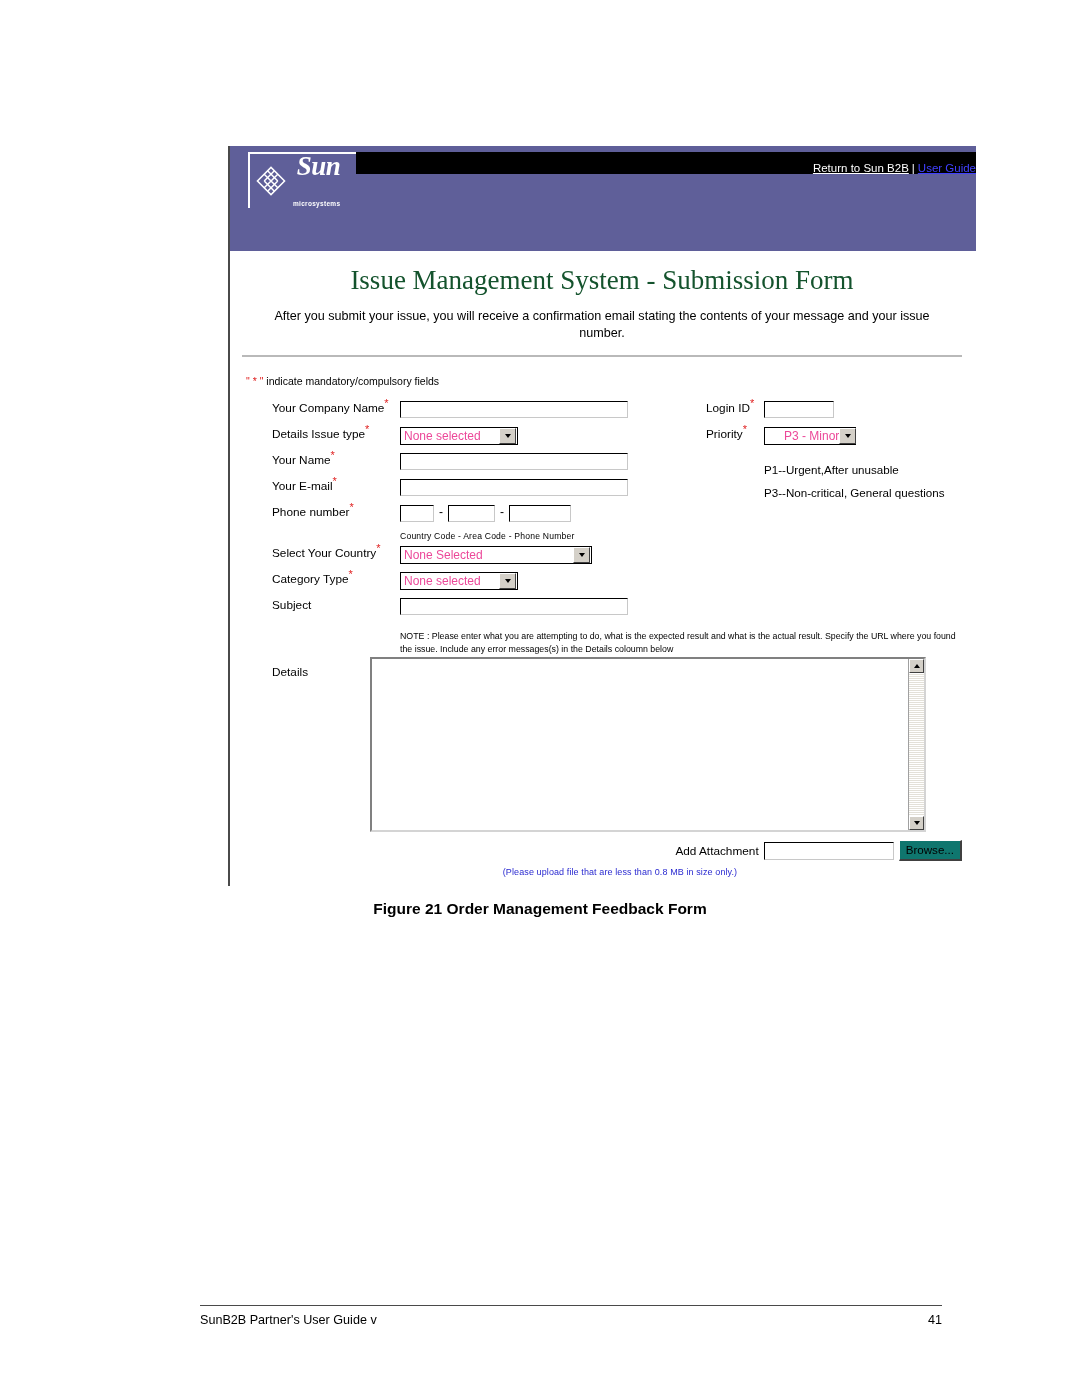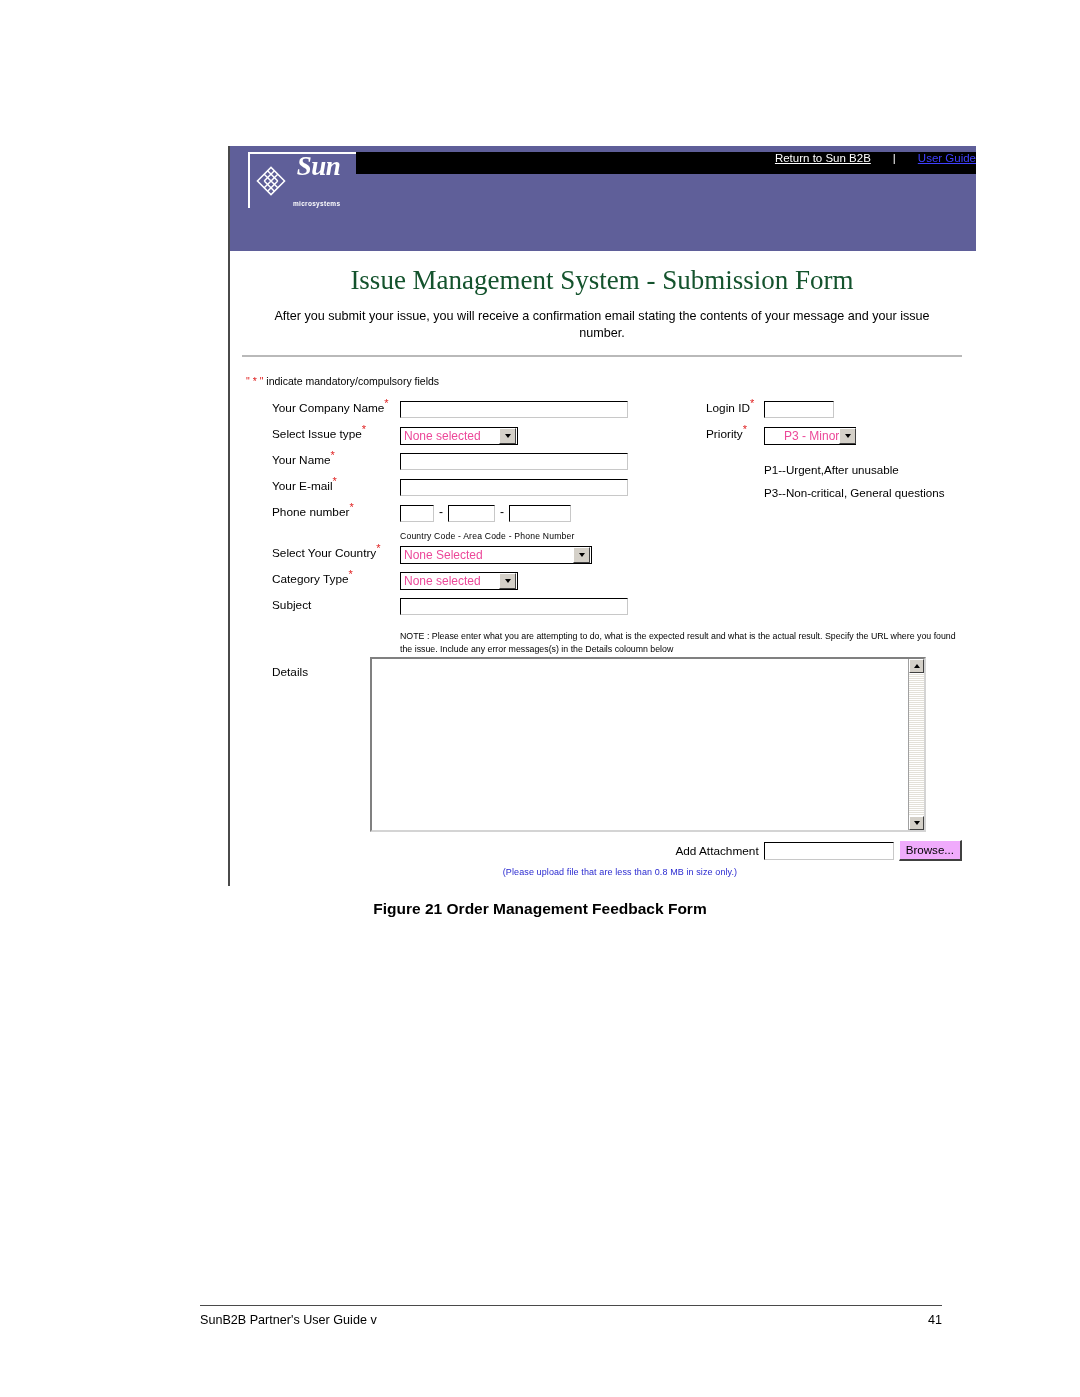--- a/index.html
+++ b/index.html
@@ -76,26 +76,25 @@
     margin-left: 4px;
   }
   .blackbar {
     position: absolute;
     left: 126px;
     top: 6px;
     right: 0;
     height: 22px;
     background: #000000;
     display: flex;
-    align-items: flex-start;
+    align-items: flex-end;
     justify-content: flex-end;
     padding-right: 0px;
     overflow: hidden;
     white-space: nowrap;
-    gap: 19px;
   }
   .blackbar a {
     font-size: 11.5px;
     text-decoration: underline;
     white-space: nowrap;
   }
   .link-white { color: #ffffff; }
   .link-blue  { color: #4040ff; }
   .blackbar .sep { color: #ffffff; font-size: 11.5px; padding: 0 3px; }
 
@@ -294,21 +293,21 @@
   
   .attach-row {
     display: flex;
     align-items: center;
     justify-content: flex-end;
     margin-top: 8px;
     padding-left: 36px;
   }
   .attach-label { font-size: 11.8px; margin-right: 5px; }
   .btn {
-    background: #f0abfc;
+    background: #0f766e;
     border-top: 1px solid #ffffff;
     border-left: 1px solid #ffffff;
     border-right: 2px solid #404040;
     border-bottom: 2px solid #404040;
     font-size: 11.6px;
     font-family: "Liberation Sans", sans-serif;
     color: #000;
     padding: 1px 9px 2px 9px;
     box-sizing: border-box;
     line-height: 1.3;
@@ -396,21 +395,21 @@
     <div class="form-cols">
 
       <div class="col-left">
 
         <div class="frow">
           <div class="flabel"><span>Your Company Name</span><span class="star">*</span></div>
           <div class="tinput wide"></div>
         </div>
 
         <div class="frow">
-          <div class="flabel"><span>Select Issue type</span><span class="star">*</span></div>
+          <div class="flabel"><span>Details Issue type</span><span class="star">*</span></div>
           <div class="tsel issue">
             <span>None selected</span>
             <span class="sel-arrow">
                 <i></i>
               </span>
           </div>
         </div>
 
         <div class="frow">
           <div class="flabel"><span>Your Name</span><span class="star">*</span></div>

